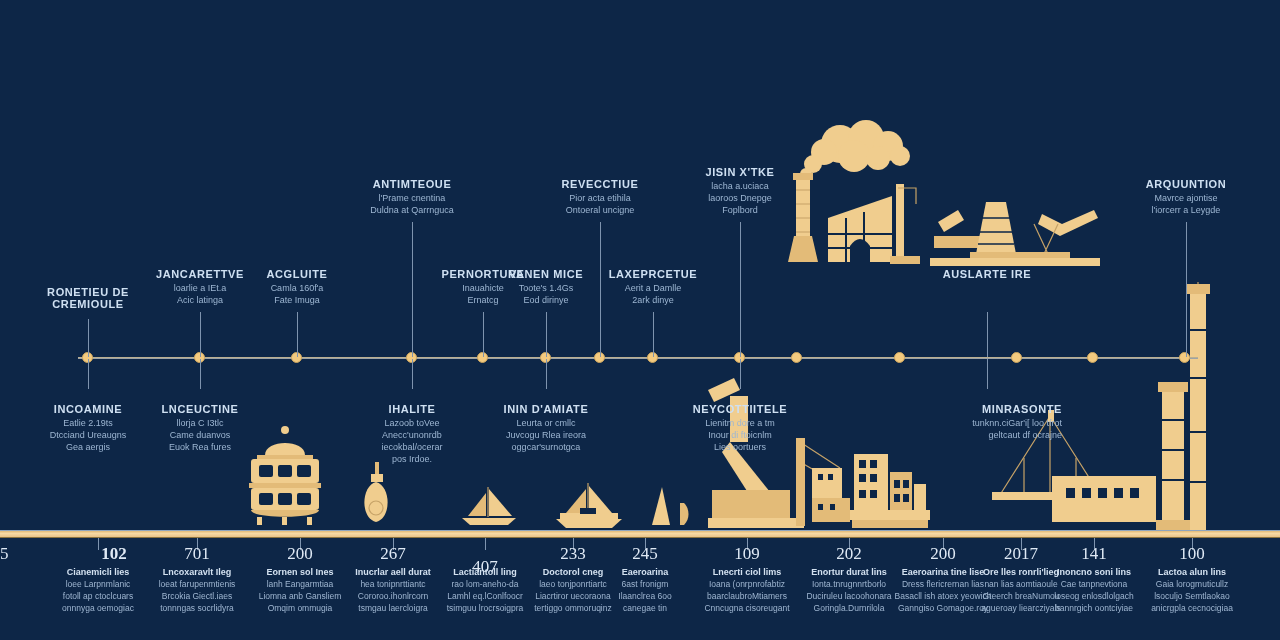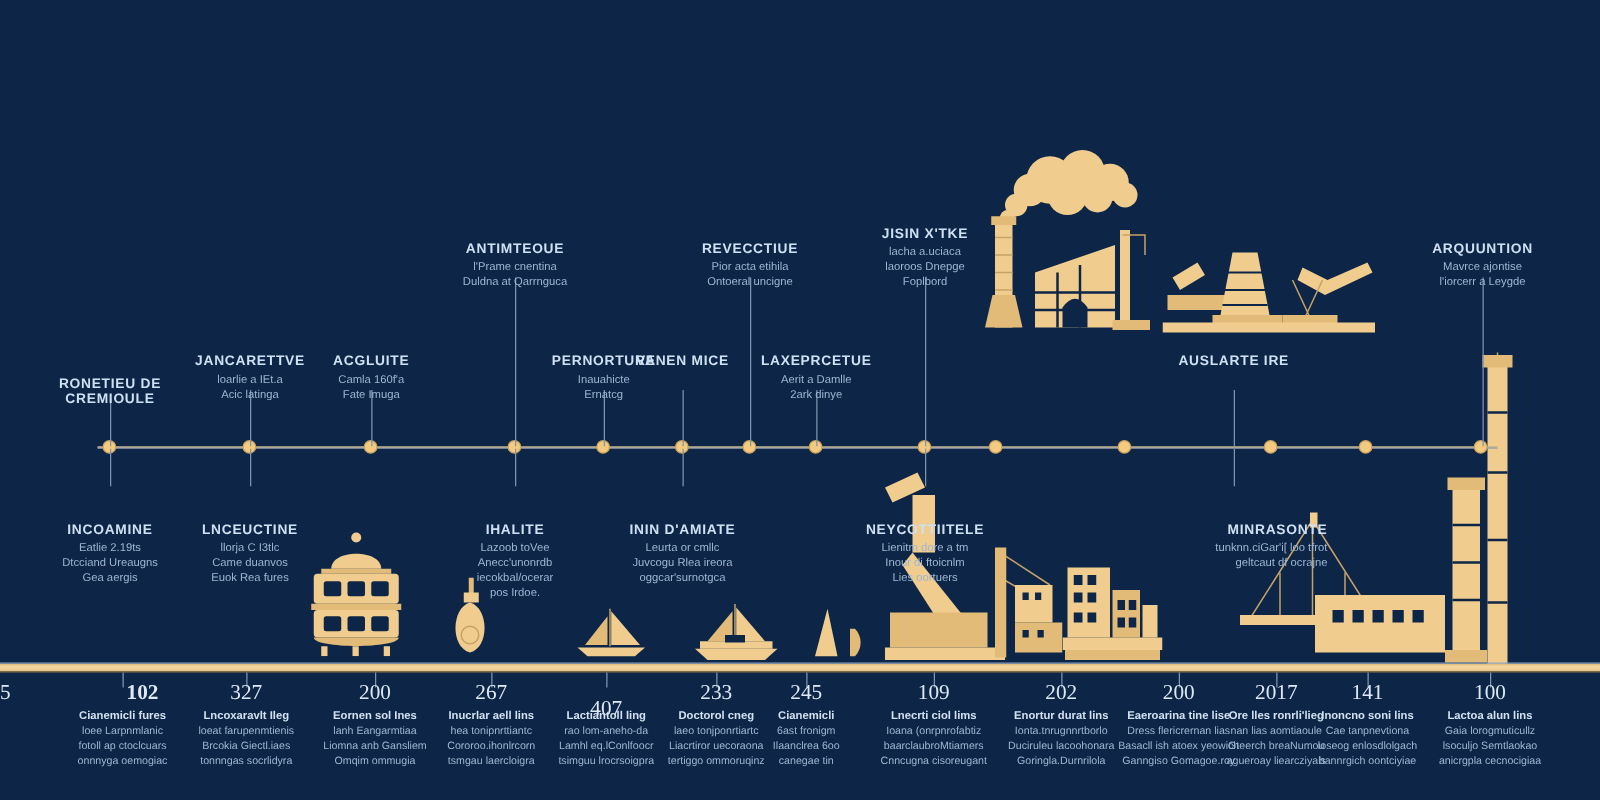--- a/index.html
+++ b/index.html
@@ -32,21 +32,21 @@
     border-radius:50%;
     background:#f3ca7f;
     border:1px solid #caa45e;
     margin-left:-6px;
   }
   .stem{
     position:absolute; width:1px; background:#7e93ae;
   }
 
   
-  .lbl{ position:absolute; width:150px; text-align:center; margin-left:-75px;margin-top:15px; }
+  .lbl{ position:absolute; width:150px; text-align:center; margin-left:-75px; }
   .lbl .hd{
     font-size:11px; font-weight:700; letter-spacing:.6px;
     color:#cfe0f2; text-transform:uppercase;
     filter:blur(.35px);
   }
   .lbl .sub{
     font-size:9px; line-height:12px; color:#9db6d2;
     filter:blur(.45px); margin-top:2px;
   }
 
@@ -307,20 +307,21 @@
         <div class="sub">l'Prame cnentina<br>Duldna at Qarrnguca</div>
       </div>
       <div class="stem" style="left: 483px; top: 312px; height: 45px;"></div>
       <div class="lbl" style="left: 483px; top: 268px;">
         <div class="hd">Pernorture</div>
         <div class="sub">Inauahicte<br>Ernatcg</div>
       </div>
       <div class="stem" style="left: 546px; top: 312px; height: 45px;"></div>
       <div class="lbl" style="left: 546px; top: 268px;">
         <div class="hd">Vanen Mice</div>
+        <div class="sub">Toote's 1.4Gs<br>Eod dirinye</div>
       </div>
       <div class="stem" style="left: 600px; top: 222px; height: 135px;"></div>
       <div class="lbl" style="left: 600px; top: 178px;">
         <div class="hd">REVECCTIUE</div>
         <div class="sub">Pior acta etihila<br>Ontoeral uncigne</div>
       </div>
       <div class="stem" style="left: 653px; top: 312px; height: 45px;"></div>
       <div class="lbl" style="left: 653px; top: 268px;">
         <div class="hd">Laxeprcetue</div>
         <div class="sub">Aerit a Damlle<br>2ark dinye</div>
@@ -371,39 +372,39 @@
         <div class="hd">MINRASONTE</div>
         <div class="sub">tunknn.ciGar'i[ loo tfrot<br>geltcaut df ocrajne</div>
       </div>
     </div>
 
   <div class="ruler"></div>
   <div id="ruler-ticks">
       <div class="tnum" style="left: 0px;">45</div>
       <div class="tick" style="left: 98px;"></div>
       <div class="tnum" style="left: 114px; font-weight: bold;">102</div>
-      <div class="tbody" style="left: 98px;"><b>Cianemicli fures</b>loee Larpnmlanic<br>fotoll ap ctoclcuars<br>onnnyga oemogiac</div>
+      <div class="tbody" style="left: 98px;"><b>Cianemicli lies</b>loee Larpnmlanic<br>fotoll ap ctoclcuars<br>onnnyga oemogiac</div>
       <div class="tick" style="left: 197px;"></div>
-      <div class="tnum" style="left: 197px;">327</div>
+      <div class="tnum" style="left: 197px;">701</div>
       <div class="tbody" style="left: 197px;"><b>Lncoxaravlt Ileg</b>loeat farupenmtienis<br>Brcokia Giectl.iaes<br>tonnngas socrlidyra</div>
       <div class="tick" style="left: 300px;"></div>
       <div class="tnum" style="left: 300px;">200</div>
       <div class="tbody" style="left: 300px;"><b>Eornen sol Ines</b>lanh Eangarmtiaa<br>Liomna anb Gansliem<br>Omqim ommugia</div>
       <div class="tick" style="left: 393px;"></div>
       <div class="tnum" style="left: 393px;">267</div>
-      <div class="tbody" style="left: 393px;"><b>Inucrlar aell lins</b>hea tonipnrttiantc<br>Cororoo.ihonlrcorn<br>tsmgau laercloigra</div>
+      <div class="tbody" style="left: 393px;"><b>Inucrlar aell durat</b>hea tonipnrttiantc<br>Cororoo.ihonlrcorn<br>tsmgau laercloigra</div>
       <div class="tick" style="left: 485px;"></div>
       <div class="tnum" style="left: 485px; margin-top: 13px;">407</div>
       <div class="tbody" style="left: 485px;"><b>Lactiantoll ling</b>rao lom-aneho-da<br>Lamhl eq.lConlfoocr<br>tsimguu lrocrsoigpra</div>
       <div class="tick" style="left: 573px;"></div>
       <div class="tnum" style="left: 573px;">233</div>
       <div class="tbody" style="left: 573px;"><b>Doctorol cneg</b>laeo tonjponrtiartc<br>Liacrtiror uecoraona<br>tertiggo ommoruqinz</div>
       <div class="tick" style="left: 645px;"></div>
       <div class="tnum" style="left: 645px;">245</div>
-      <div class="tbody" style="left: 645px;"><b>Cianemicli</b>6ast fronigm<br>Ilaanclrea 6oo<br>canegae tin</div>
+      <div class="tbody" style="left: 645px;"><b>Eaeroarina</b>6ast fronigm<br>Ilaanclrea 6oo<br>canegae tin</div>
       <div class="tick" style="left: 747px;"></div>
       <div class="tnum" style="left: 747px;">109</div>
       <div class="tbody" style="left: 747px;"><b>Lnecrti ciol lims</b>Ioana (onrpnrofabtiz<br>baarclaubroMtiamers<br>Cnncugna cisoreugant</div>
       <div class="tick" style="left: 849px;"></div>
       <div class="tnum" style="left: 849px;">202</div>
       <div class="tbody" style="left: 849px;"><b>Enortur durat lins</b>Ionta.tnrugnnrtborlo<br>Duciruleu lacoohonara<br>Goringla.Durnrilola</div>
       <div class="tick" style="left: 943px;"></div>
       <div class="tnum" style="left: 943px;">200</div>
       <div class="tbody" style="left: 943px;"><b>Eaeroarina tine lise</b>Dress flericrernan lias<br>Basacll ish atoex yeowich<br>Ganngiso Gomagoe.roy</div>
       <div class="tick" style="left: 1021px;"></div>

